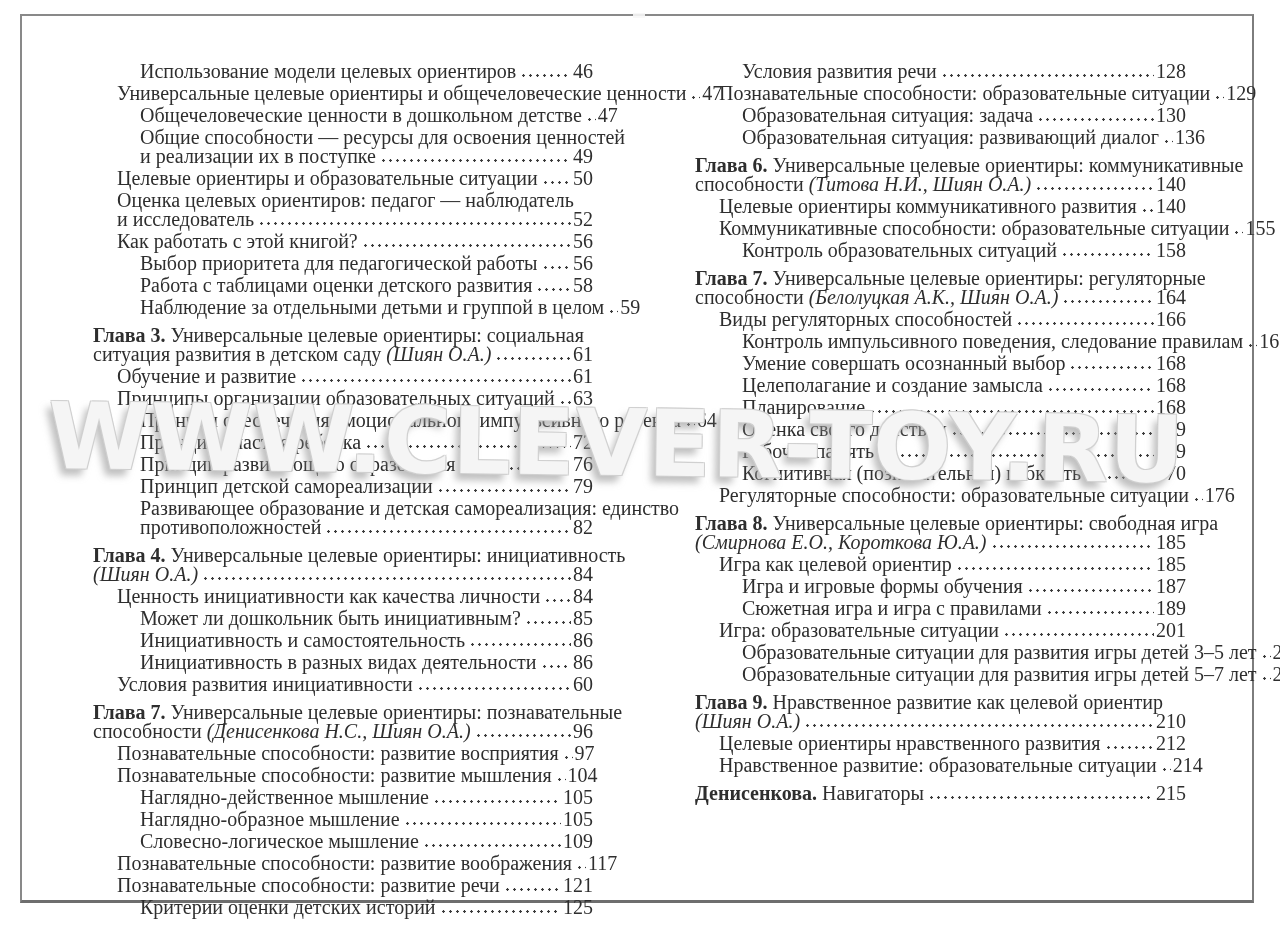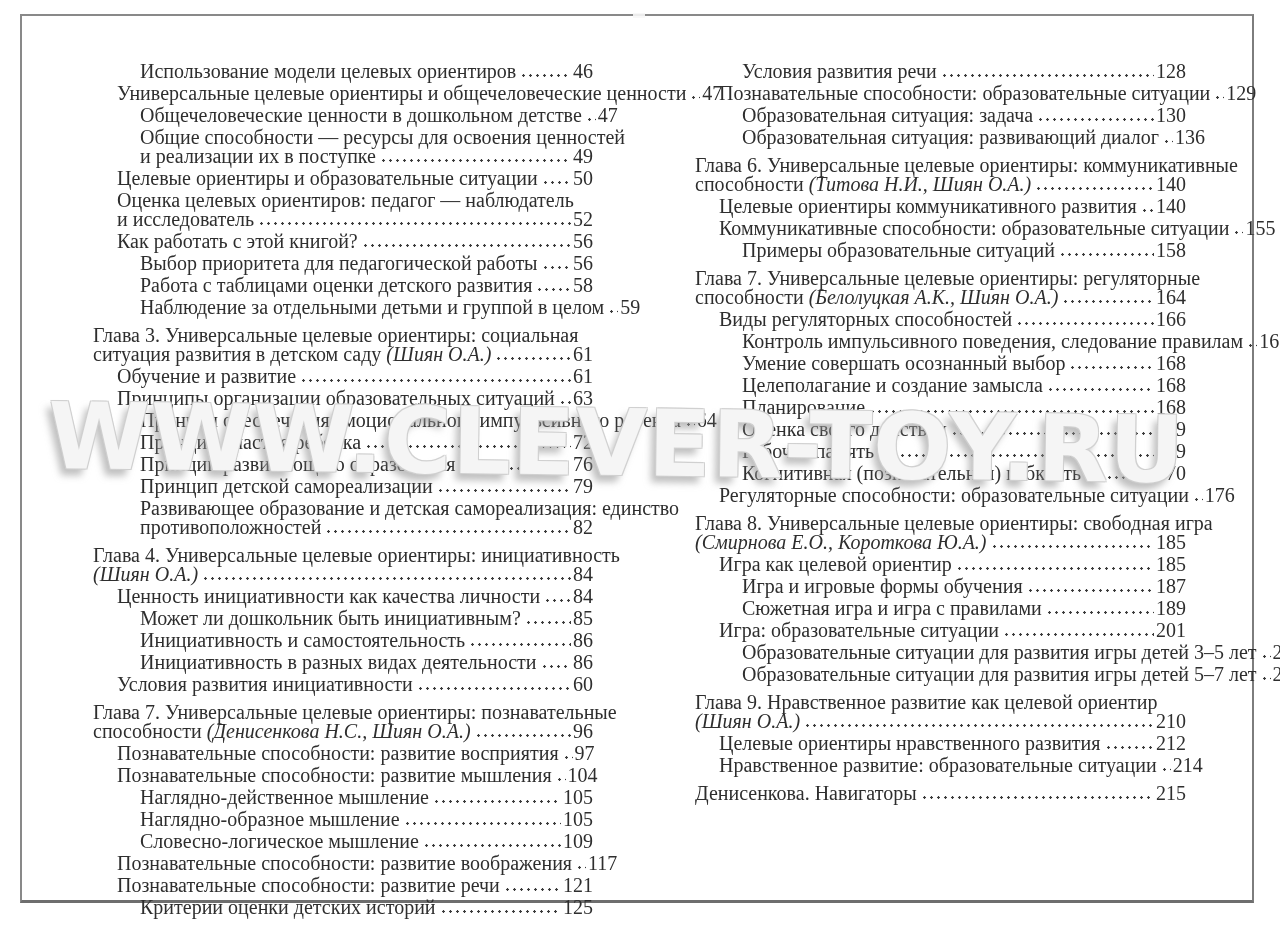--- a/index.html
+++ b/index.html
@@ -25,21 +25,21 @@
     font-size:20px;line-height:19px;
   }
   .col-left{left:93px;width:500px;}
   .col-right{left:695px;width:491px;}
   .entry{margin:0 0 3px 0;}
   .lv1{padding-left:24px;}
   .lv2{padding-left:47px;}
   .chapter{margin-top:9px;}
   .line{display:flex;align-items:baseline;}
   .txt{white-space:nowrap;}
-  .txt b{font-weight:normal;}
+  .txt b{font-weight:bold;}
   .txt i{font-style:italic;text-align:right;}
   .dots{
     flex:1 1 10px;min-width:10px;align-self:flex-end;
     height:5px;margin:0 2px 3px 4px;
     background-image:radial-gradient(circle,#3a3a3a 1.1px,rgba(0,0,0,0) 1.45px);
     background-size:7px 5px;background-position:0 50%;background-repeat:repeat-x;
   }
   .pg{white-space:nowrap;}
   .watermark{
     position:absolute;left:48px;top:390px;z-index:5;
@@ -361,21 +361,21 @@
     </div>
     <div class="entry lv1">
       <div class="line">
         <span class="txt">Коммуникативные способности: образовательные ситуации</span>
         <span class="dots"></span>
         <span class="pg">155</span>
       </div>
     </div>
     <div class="entry lv2">
       <div class="line">
-        <span class="txt">Примеры образовательные ситуаций</span>
+        <span class="txt">Контроль образовательных ситуаций</span>
         <span class="dots"></span>
         <span class="pg">158</span>
       </div>
     </div>
     <div class="entry lv0 chapter">
       <div class="line">
         <span class="txt"><b>Глава 7.</b> Универсальные целевые ориентиры: регуляторные</span>
       </div>
       <div class="line">
         <span class="txt">способности <i>(Белолуцкая А.К., Шиян О.А.)</i></span>

